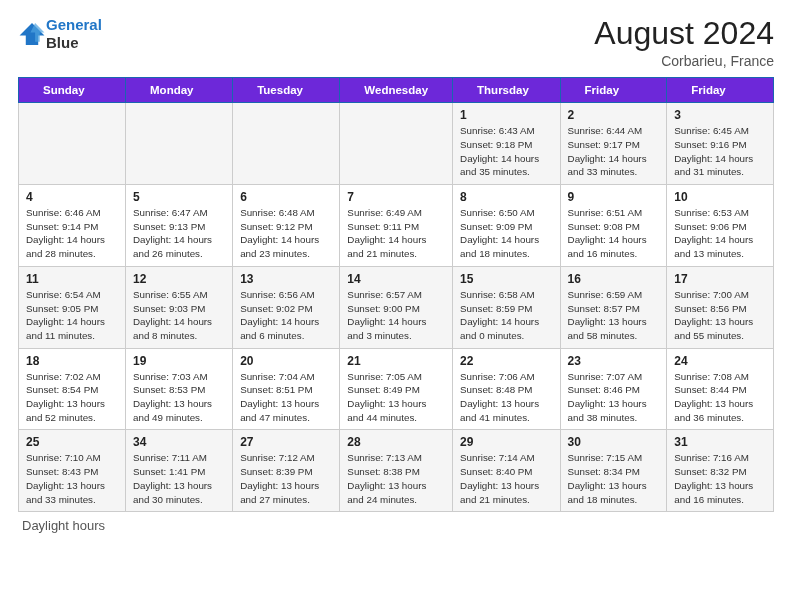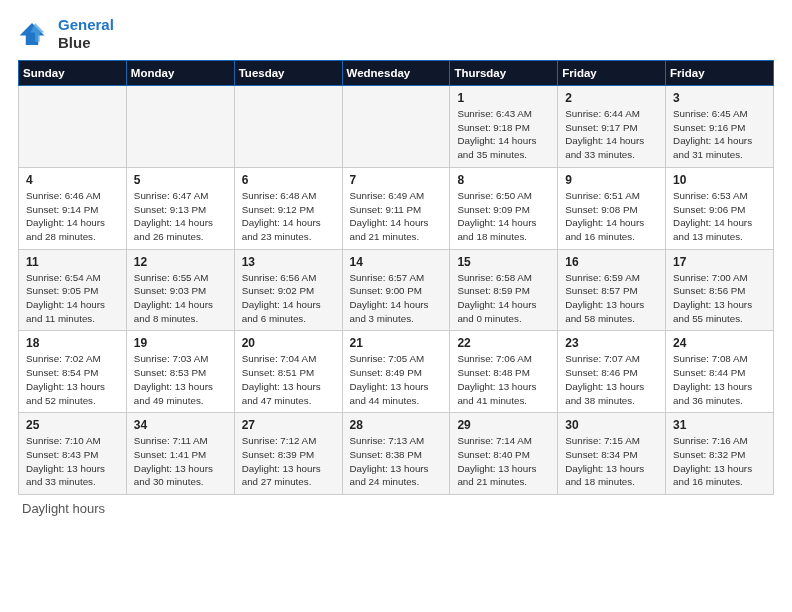--- a/index.html
+++ b/index.html
@@ -16,21 +16,21 @@
     }
     .header-row {
       display: flex;
       justify-content: space-between;
       align-items: flex-start;
       margin-bottom: 8px;
     }
     .logo {
       display: flex;
       align-items: center;
-      gap: 12px;
+      gap: 0;
     }
     .logo-text {
       font-size: 15px;
       font-weight: bold;
       color: #333;
       line-height: 1.2;
     }
     .logo-text .blue { color: #2176c7; }
     .logo-icon {
       width: 28px;
@@ -49,25 +49,25 @@
       font-size: 14px;
       color: #555;
       margin-top: 2px;
     }
     table {
       width: 100%;
       border-collapse: collapse;
       font-size: 10.5px;
     }
     thead tr th {
-      background: #0f172a;
+      background: #6d28d9;
       color: #fff;
       font-weight: 600;
       font-size: 11.5px;
-      padding: 6px 4px;
+      padding: 6px 24px;
       text-align: left;
       border: 1px solid #1a65b0;
     }
     tbody tr td {
       border: 1px solid #ccc;
       padding: 5px 7px;
       vertical-align: top;
       width: calc(100% / 7);
       height: 78px;
       background: #fff;
@@ -108,20 +108,24 @@
   <div class="header-row">
     <div class="logo">
       <svg class="logo-icon" viewBox="0 0 36 36" xmlns="http://www.w3.org/2000/svg">
         <polygon points="18,4 34,20 26,20 26,32 10,32 10,20 2,20" fill="#2176c7"></polygon>
         <polygon points="22,4 34,16 28,16 28,28 22,28 22,16 16,16" fill="#4fa3e0" opacity="0.7"></polygon>
       </svg>
       <div class="logo-text">
         <div><span class="blue">General</span></div>
         <div>Blue</div>
       </div>
+    </div>
+    <div class="title-block">
+      <div class="main-title">August 2024</div>
+      <div class="subtitle">Corbarieu, France</div>
     </div>
   </div>
 
   <table>
     <thead>
       <tr>
         <th>Sunday</th>
         <th>Monday</th>
         <th>Tuesday</th>
         <th>Wednesday</th>

